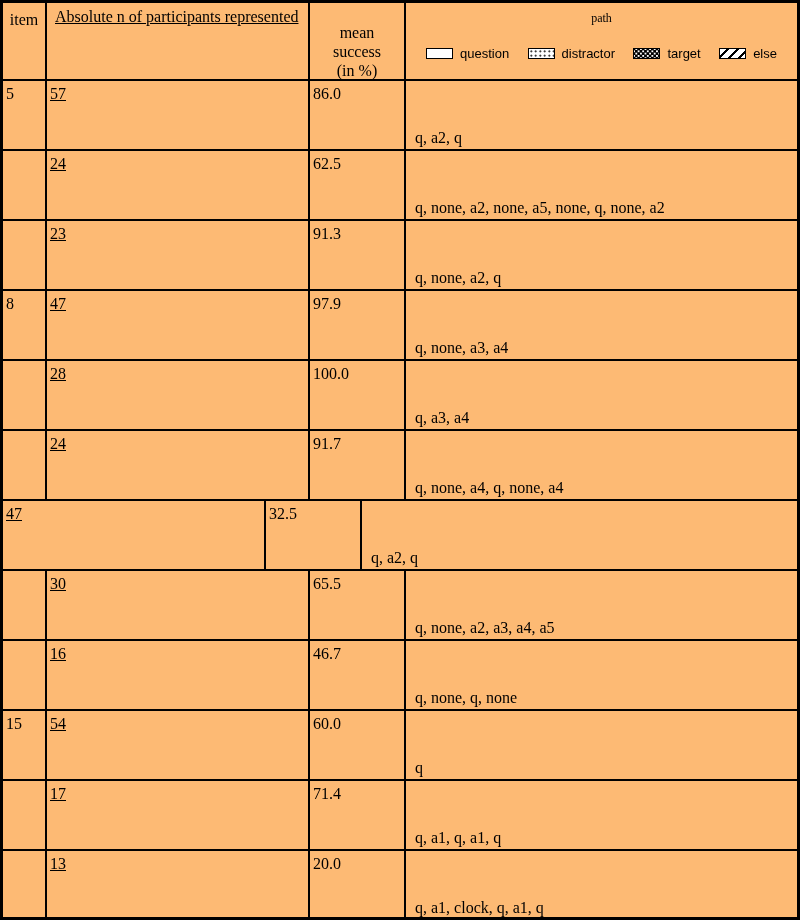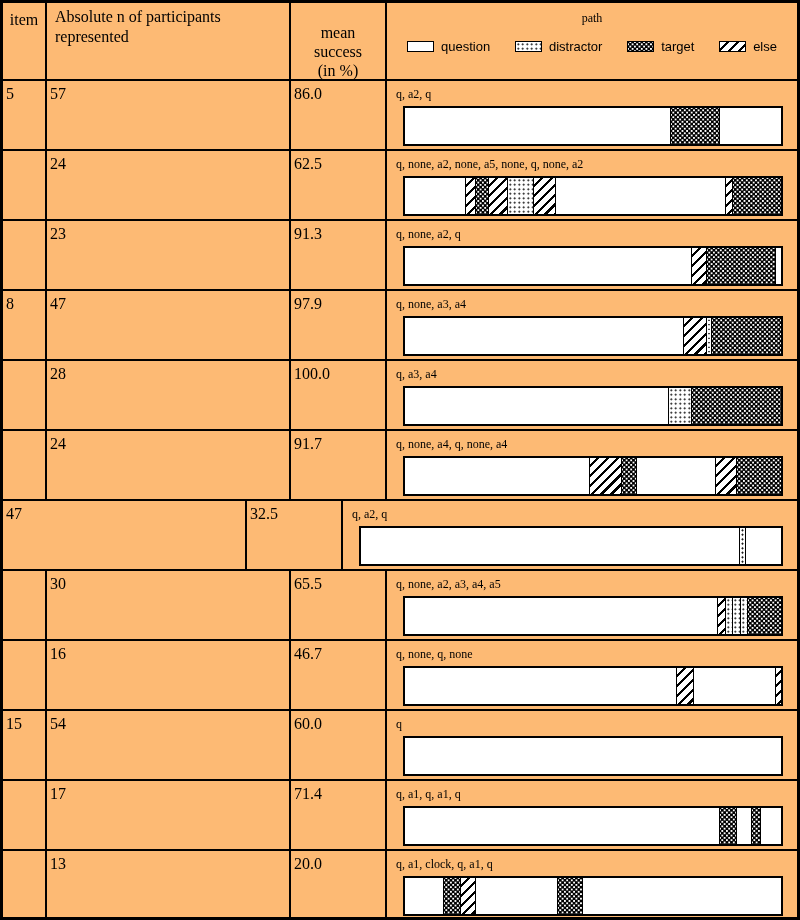--- a/index.html
+++ b/index.html
@@ -8,35 +8,35 @@
     width:800px; height:920px;
     border:3px solid #000;
     background:#fdba74; color:#000;
     font-family:"Liberation Serif", serif;
     display:flex; flex-direction:column;
   }
   .trow { display:flex; height:70px; border-top:2px solid #000; }
   .thead { display:flex; height:76px; border-top:none; }
   .cell { border-right:2px solid #000; padding:4px 6px; overflow:hidden; }
   .c-item { width:44px; }
-  .c-n    { width:244px; }
+  .c-n    { width:263px;text-decoration:underline; }
   .c-mean { width:96px; }
   .c-path { flex:1; border-right:none; position:relative; }
   .th { font-size:16px; }
   .c-item.th { text-align:center; padding-top:8px; }
   .c-n.th { padding-left:8px; line-height:20px; }
   .c-mean.th { text-align:center; line-height:19px; padding-top:20px; }
   .cell-val { font-size:16px; padding-left:3px; }
   .path-title { text-align:center; font-size:12px; padding-top:4px; }
   .legend { display:flex; justify-content:space-between; align-items:center;
-            padding:0 14px; margin-top:13px;
+            padding:0 14px; margin-top:20px;
             font-family:"Liberation Sans", sans-serif; font-size:13px; }
   .legend-item { display:flex; align-items:center; gap:7px; }
   .swatch { width:27px; height:11px; border:1px solid #000; display:inline-block; }
-  .path-label { font-size:12px; line-height:19px; padding-left:3px; white-space:nowrap; }
+  .path-label { font-size:16px; line-height:19px; padding-left:3px; white-space:nowrap;margin-top:43px; }
   .bar { margin:2px 8px 0 10px; height:40px; border:2px solid #000;
          display:flex; background:#fff; }
   .seg { height:100%; }
   .seg + .seg { border-left:1.5px solid #000; }
   
   .question { background:#fff; }
   .distractor {
     background-color:#fff;
     background-image: radial-gradient(circle, #000 0.8px, transparent 1.05px);
     background-size:4.5px 4.5px;

